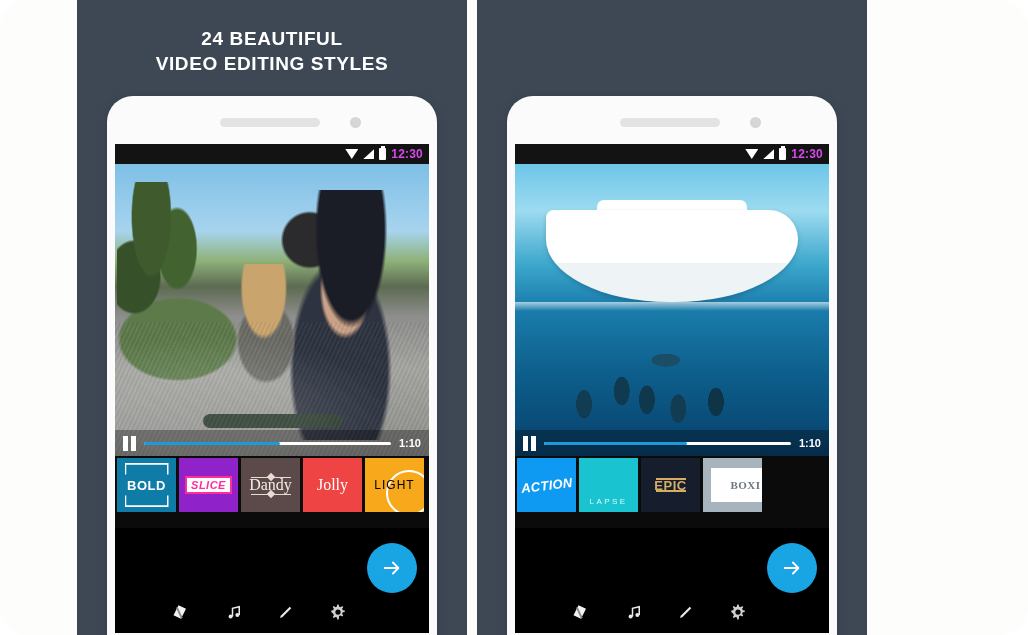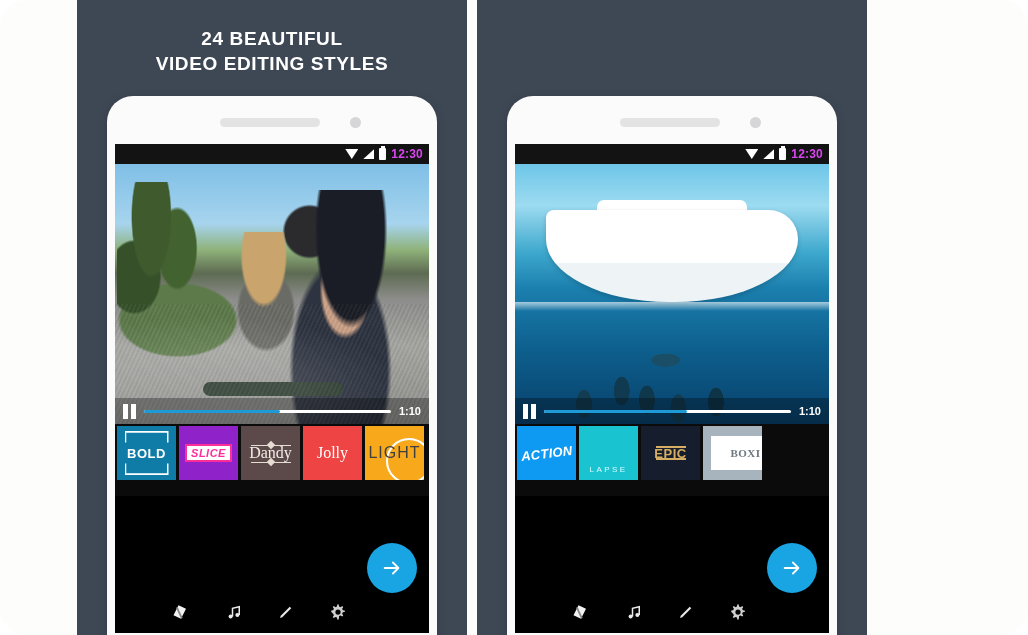--- a/index.html
+++ b/index.html
@@ -61,21 +61,21 @@
     clip-path:polygon(100% 0,100% 100%,0 100%);
   }
   .ic-bat{
     width:7px;height:12px;background:#fff;border-radius:1px;position:relative;
   }
   .ic-bat:before{
     content:"";position:absolute;top:-2px;left:1.5px;width:4px;height:2px;background:#fff;
   }
 
   
-  .video{position:relative;height:260px;overflow:hidden;}
+  .video{position:relative;height:292px;overflow:hidden;}
   .vid-a{
     width:100%;height:100%;
     background:
       radial-gradient(circle at 62% 26%,#2b2b2e 0 9%,rgba(43,43,46,0) 10%),
       radial-gradient(ellipse at 20% 60%,#5d7a4a 0 16%,rgba(93,122,74,0) 17%),
       linear-gradient(180deg,#7fbfe6 0%,#a7d4ee 23%,#8fb27a 33%,#5d6b52 42%,#8d8d8b 52%,#a5a5a2 70%,#8f8f8c 100%);
   }
   .vid-a:after{
     content:"";position:absolute;left:0;right:0;bottom:0;height:46%;
     background:
@@ -196,21 +196,21 @@
   }
 
   .t-jolly{background:#ef4444;}
   .t-jolly span{color:#ffffff;font-size:16px;font-family:"Liberation Serif",serif;}
 
   .t-light{background:#f7a91b;}
   .t-light .ring{
     position:absolute;z-index:1;right:-8px;top:12px;
     width:42px;height:42px;border:2px solid #ffffff;border-radius:50%;
   }
-  .t-light span{color:#404040;font-size:16px;letter-spacing:1px;}
+  .t-light span{color:#000000;font-size:12px;letter-spacing:1px;}
 
   .t-grammy{background:#7b2bd4;}
   .t-grammy span{color:#fff;font-weight:bold;font-size:11px;}
 
   .t-action{background:#0e9af2;}
   .t-action span{
     color:#fff;font-weight:bold;font-style:italic;font-size:13px;
     letter-spacing:.3px;transform:rotate(-7deg);display:inline-block;
   }
 

